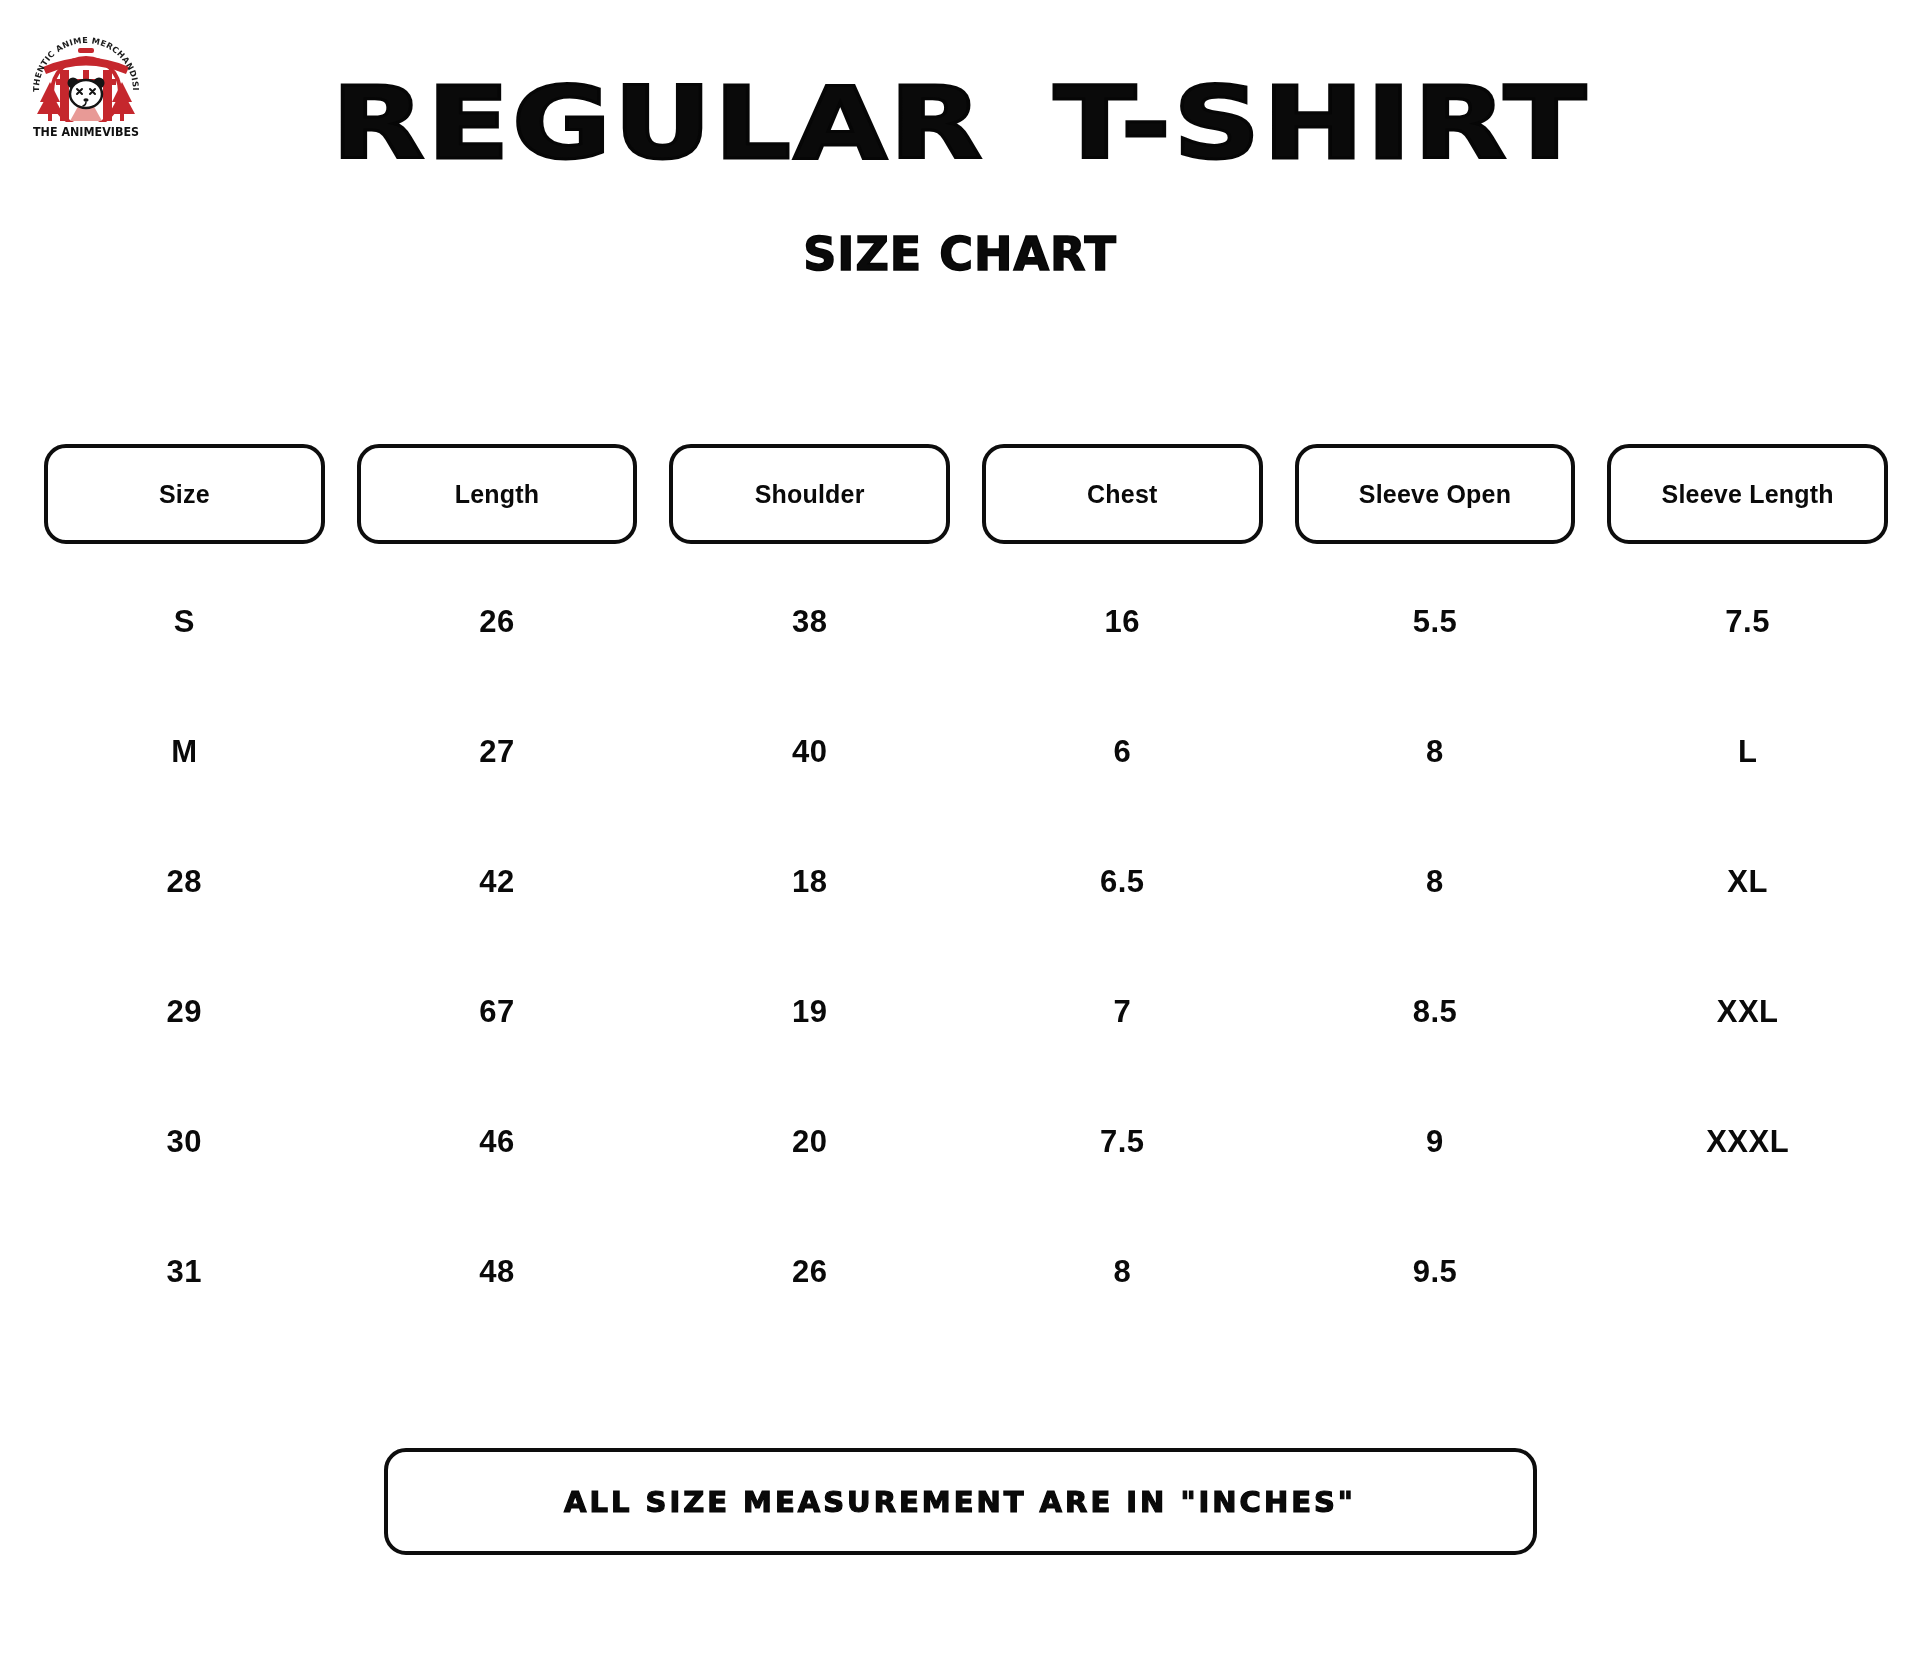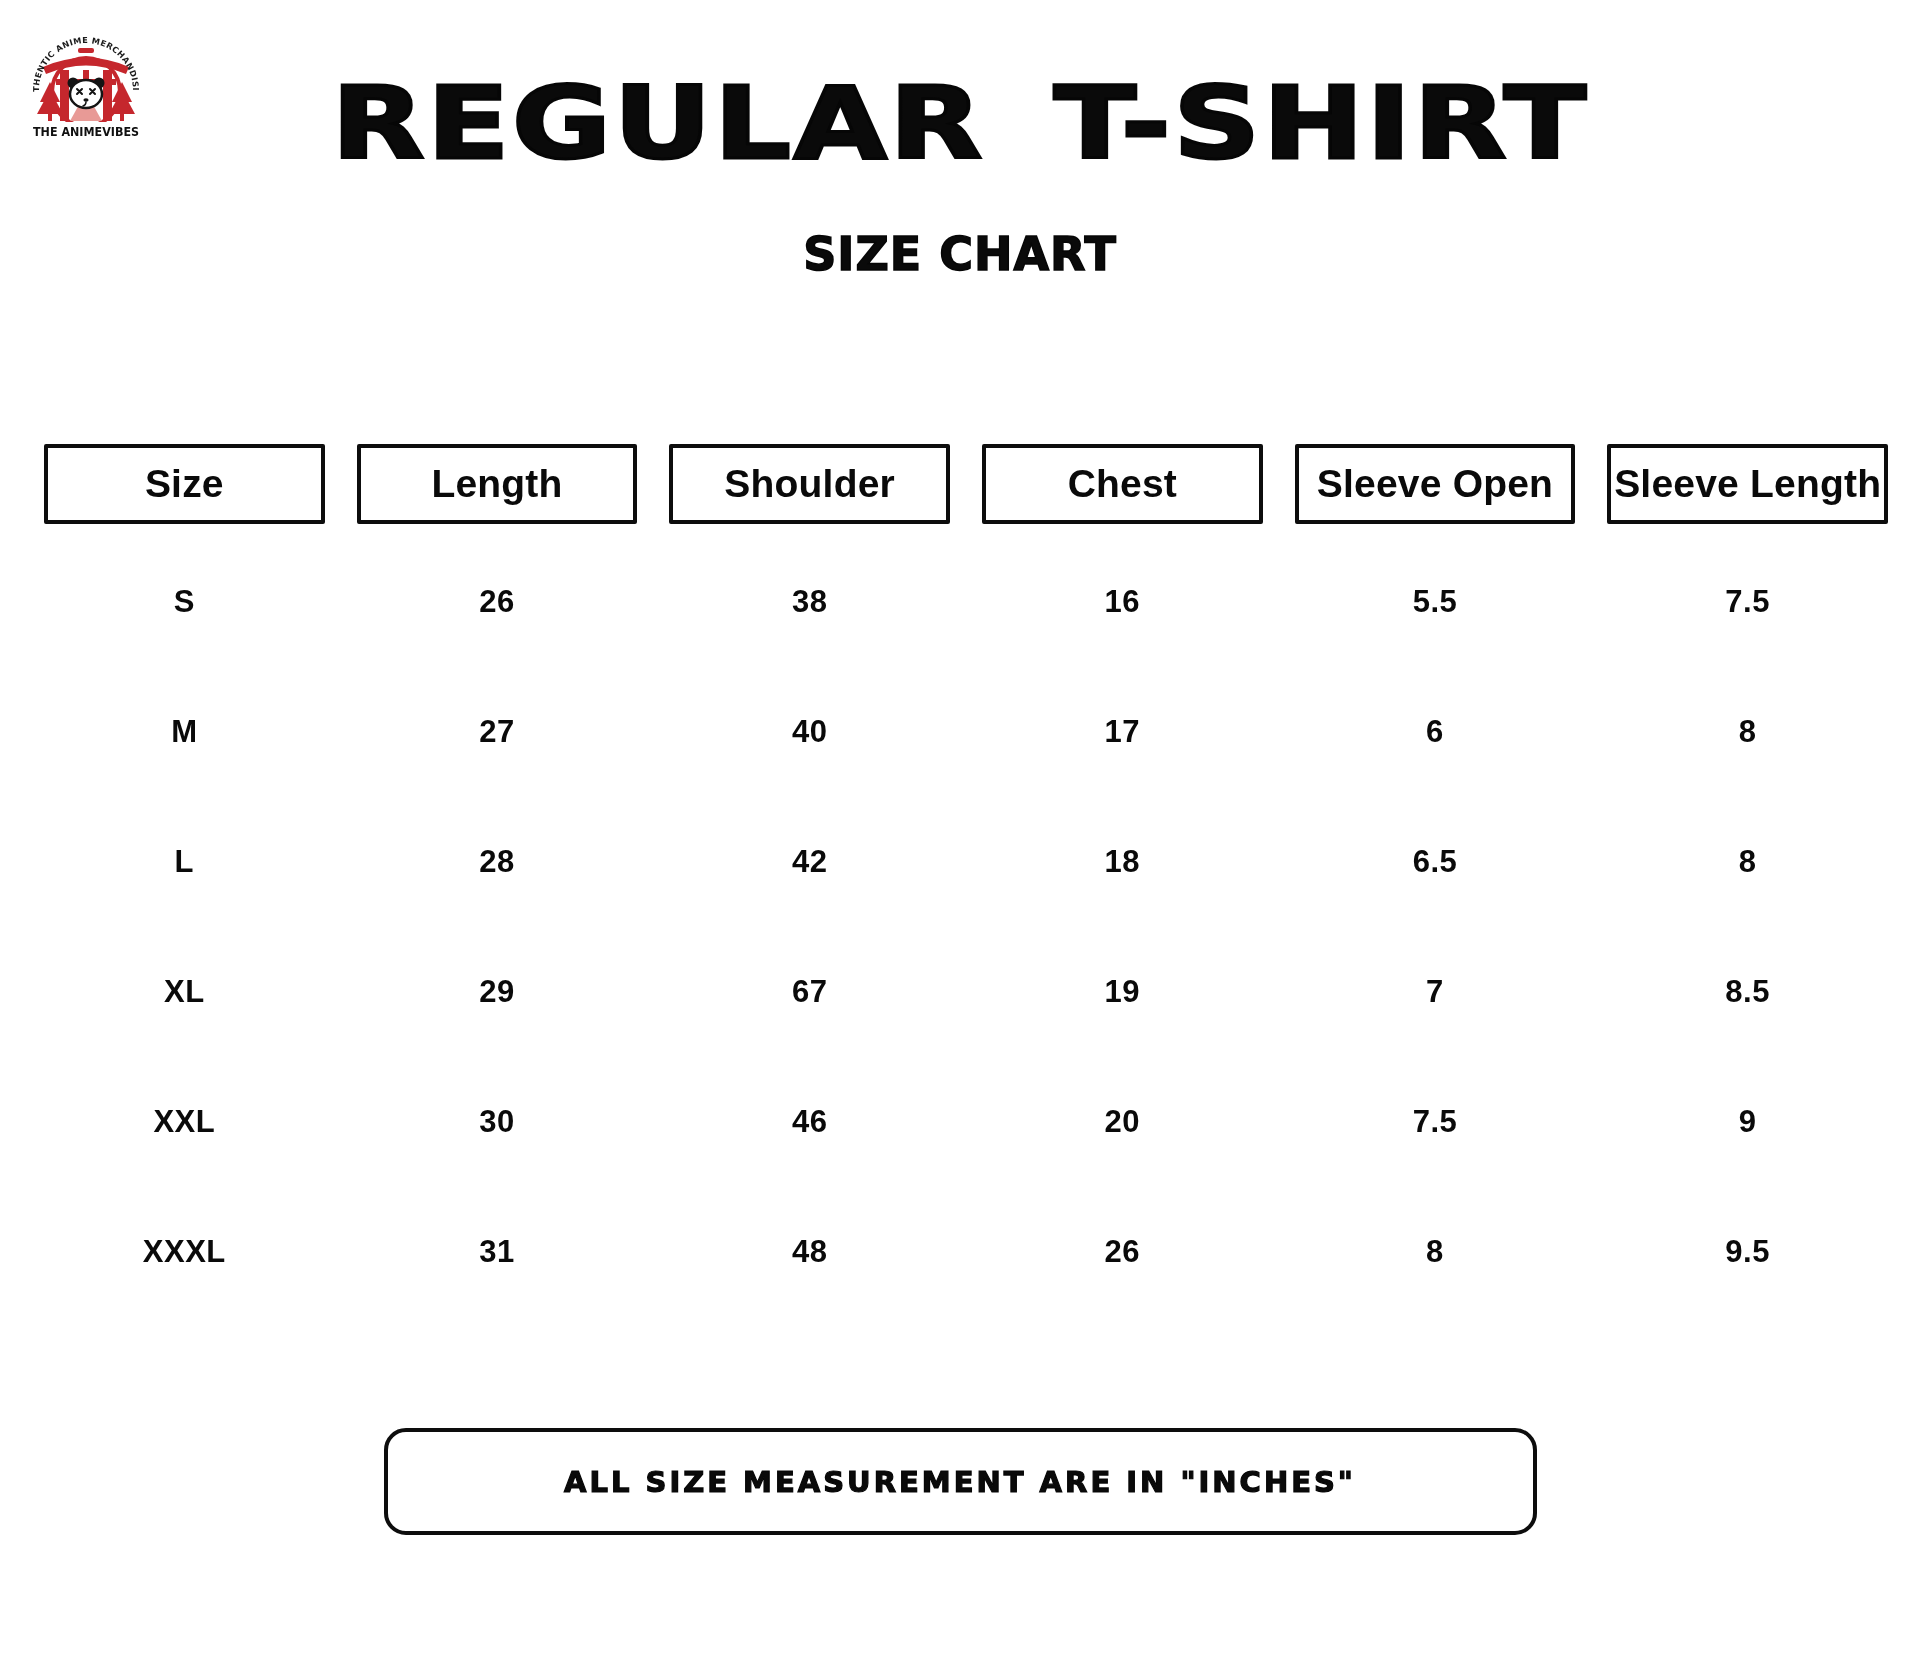--- a/index.html
+++ b/index.html
@@ -44,27 +44,27 @@
   }
 
   
   .table-wrap { margin: 167px 32px 0 44px; }
   .grid {
     display: grid;
     grid-template-columns: repeat(6, 1fr);
     column-gap: 32px;
   }
   .hcell {
-    height: 80px;
+    height: 100px;
     border: 4px solid #0d0d0d;
-    border-radius: 2px;
+    border-radius: 22px;
     background: #fff;
     display: flex; align-items: center; justify-content: center;
     font-weight: bold;
-    font-size: 39px;
+    font-size: 25px;
     letter-spacing: 0.2px;
     white-space: nowrap;
   }
   .body-grid { margin-top: 13px; grid-auto-rows: 130px; }
   .cell {
     display: flex; align-items: center; justify-content: center;
     font-weight: bold;
     font-size: 31px;
     letter-spacing: 0.5px;
   }
@@ -153,21 +153,20 @@
     <div class="cell">S</div>
     <div class="cell">26</div>
     <div class="cell">38</div>
     <div class="cell">16</div>
     <div class="cell">5.5</div>
     <div class="cell">7.5</div>
 
     <div class="cell">M</div>
     <div class="cell">27</div>
     <div class="cell">40</div>
-    <div class="cell">17</div>
     <div class="cell">6</div>
     <div class="cell">8</div>
 
     <div class="cell">L</div>
     <div class="cell">28</div>
     <div class="cell">42</div>
     <div class="cell">18</div>
     <div class="cell">6.5</div>
     <div class="cell">8</div>
 

